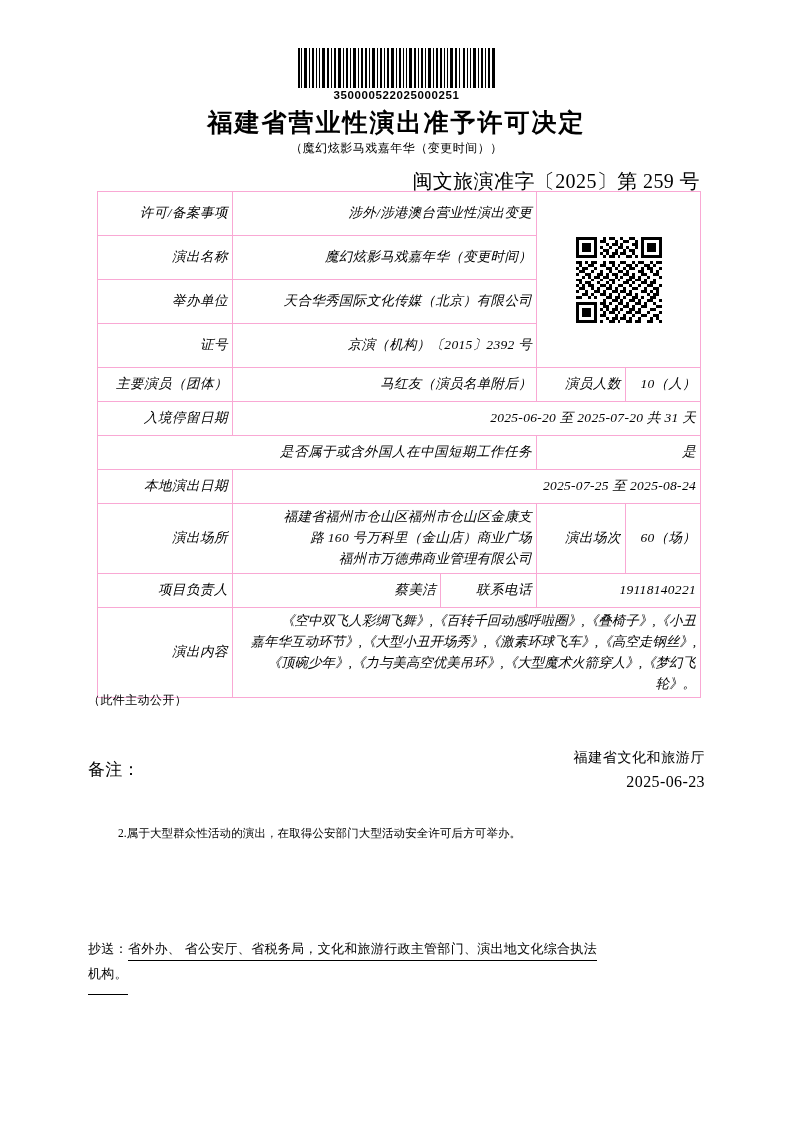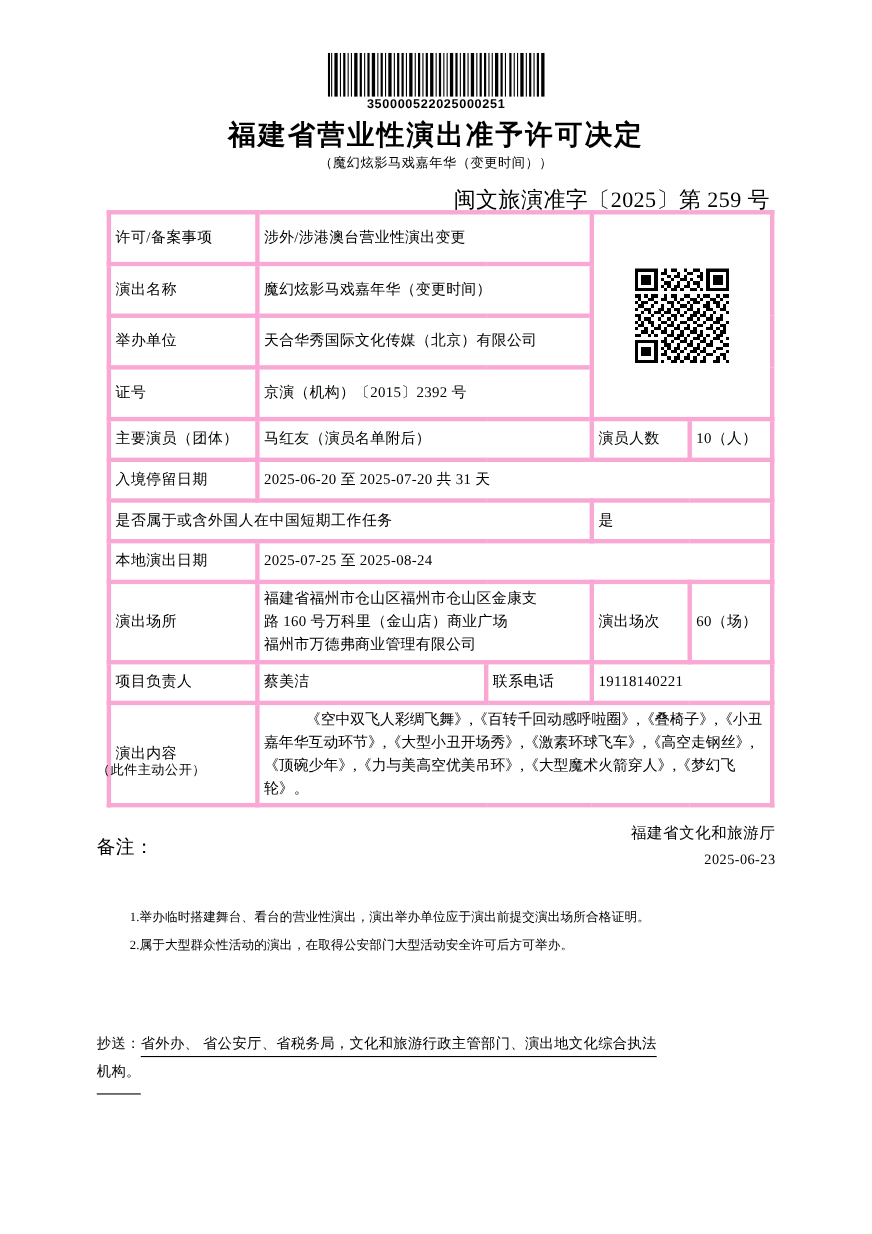--- a/index.html
+++ b/index.html
@@ -71,25 +71,26 @@
   .perm-table {
     position: absolute;
     left: 97px;
     top: 191px;
     width: 603px;
     border-collapse: collapse;
     table-layout: fixed;
     font-size: 13.5px;
   }
   .perm-table td {
-    border: 4px solid #f9a8d4;
+    border: 1px solid #f9a8d4;
     padding: 3px 4px;
-    text-align: left;
+    text-align: right;
     vertical-align: middle;
     line-height: 1.55;
+    font-style: italic;
   }
   .lbl { letter-spacing: 0.5px; }
   .val { letter-spacing: 0.3px; }
   .row-tall td { height: 37px; }
   .row-short td { height: 27px; }
   .addr-cell {
     line-height: 1.62;
     padding-top: 5px;
     padding-bottom: 5px;
   }
@@ -120,21 +121,21 @@
     right: 88px;
     top: 749px;
     font-size: 14px;
     letter-spacing: 0.6px;
     text-align: right;
   }
   .issue-date {
     position: absolute;
     right: 88px;
     top: 773px;
-    font-size: 13px;
+    font-size: 16px;
     letter-spacing: 0.4px;
     text-align: right;
   }
   .remark-title {
     position: absolute;
     left: 88px;
     top: 758px;
     font-size: 17px;
     letter-spacing: 0.3px;
   }
@@ -568,20 +569,19 @@
   </tr>
 </tbody>
   </table>
 
 <div class="public-note">（此件主动公开）</div>
 <div class="issuer">福建省文化和旅游厅</div>
 <div class="issue-date">2025-06-23</div>
 
 <div class="remark-title">备注：</div>
 <div class="remark-list">
-  <div class="remark-item">1.举办临时搭建舞台、看台的营业性演出，演出举办单位应于演出前提交演出场所合格证明。</div>
   <div class="remark-item">2.属于大型群众性活动的演出，在取得公安部门大型活动安全许可后方可举办。</div>
 </div>
 
 <div class="cc-block">
   <span class="cc-label">抄送：</span><span class="cc-value">省外办、 省公安厅、省税务局，文化和旅游行政主管部门、演出地文化综合执法</span><br>
   <span class="cc-line2">机构。</span>
 </div>
 
 </body></html>

